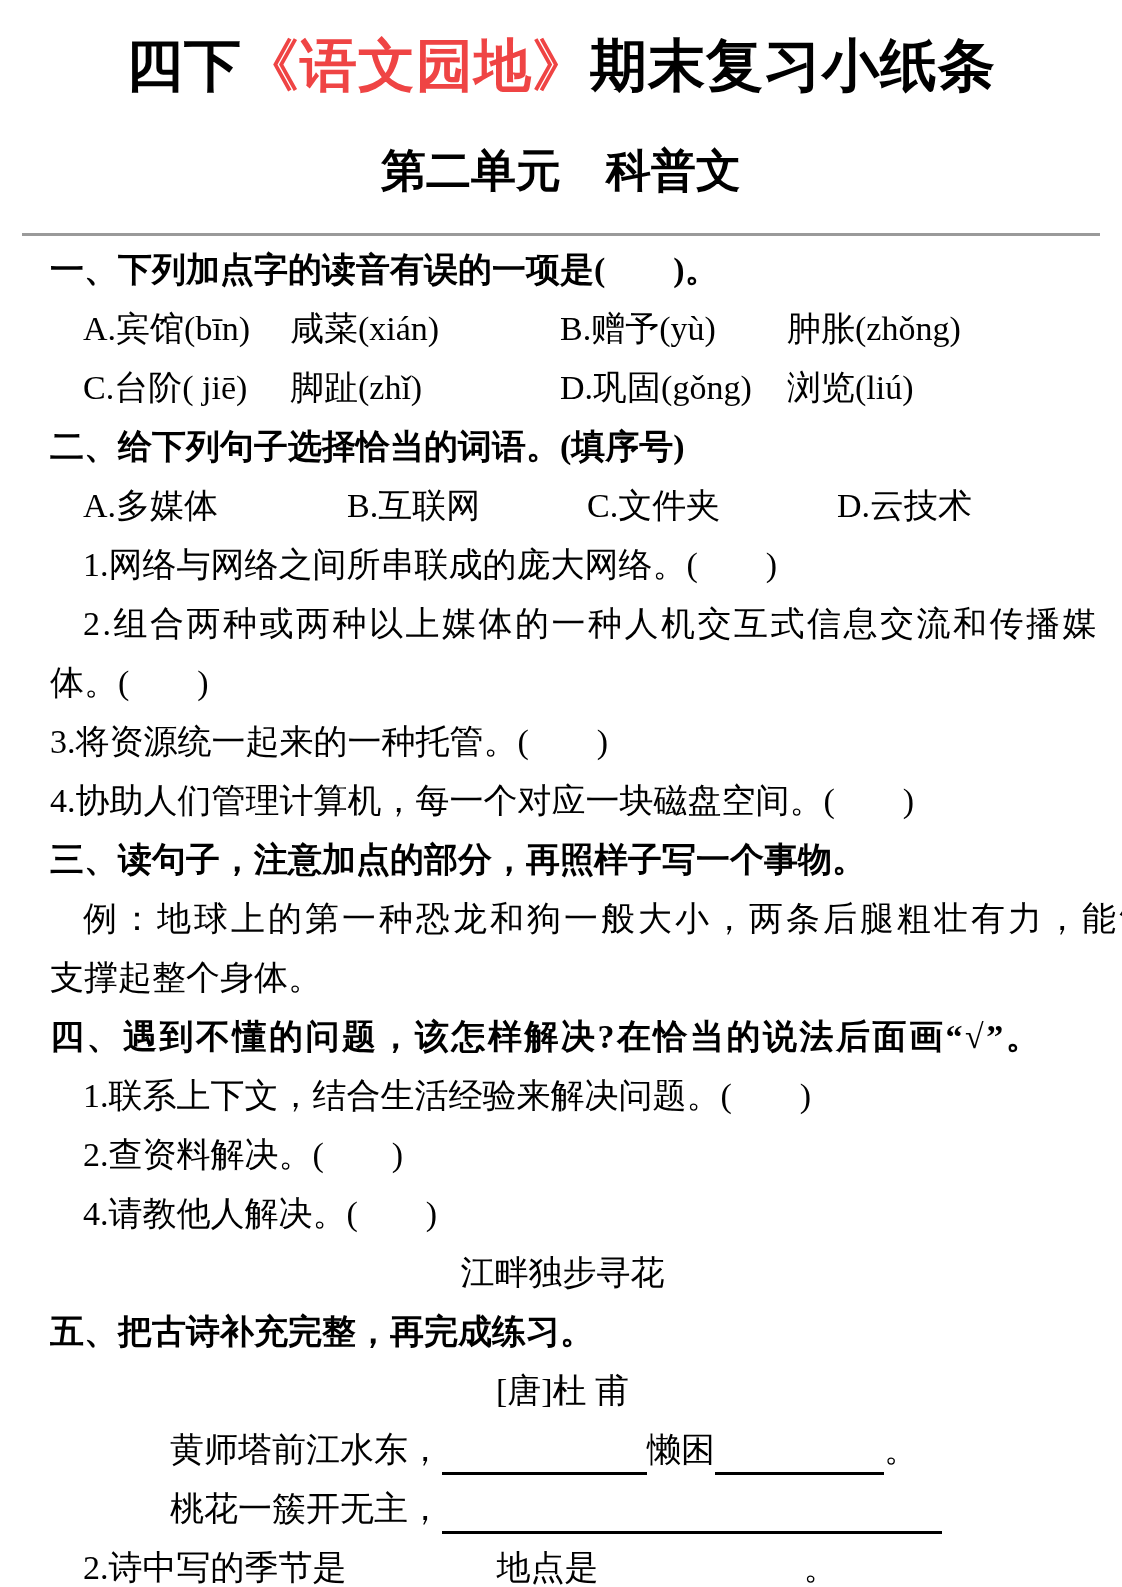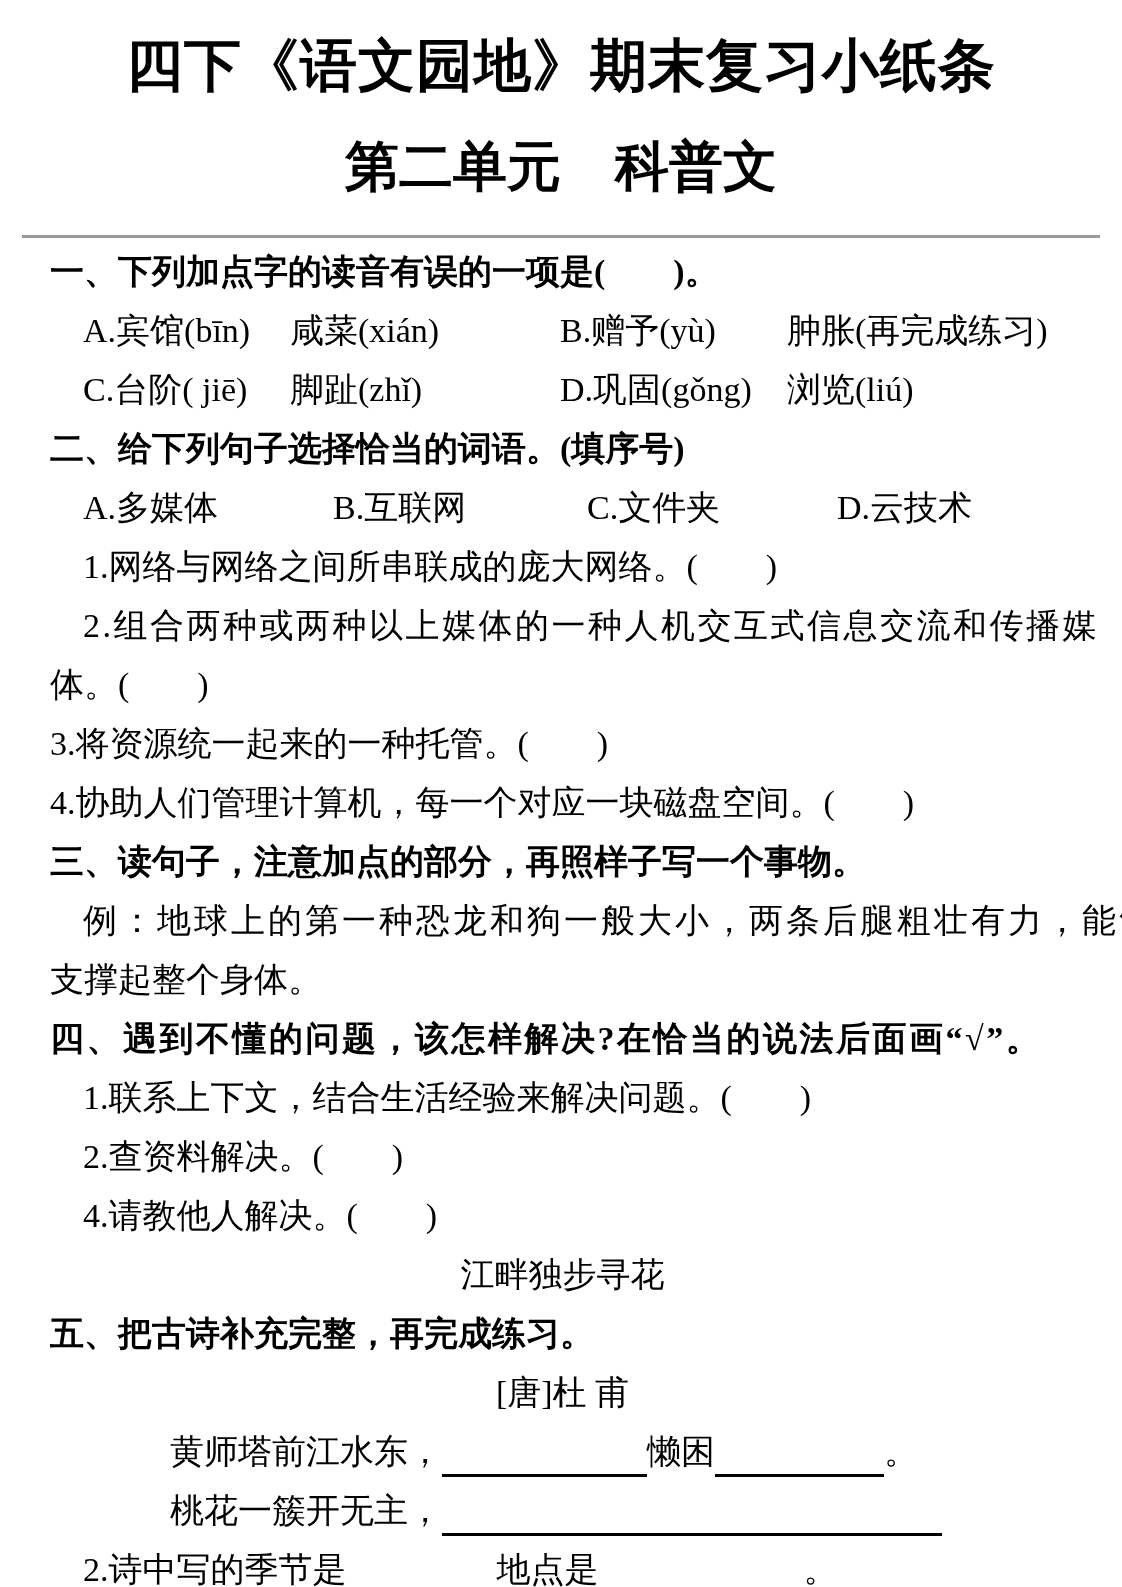--- a/index.html
+++ b/index.html
@@ -16,26 +16,26 @@
   .main-title{
     margin:0;
     padding-top:30px;
     text-align:center;
     font-size:57px;
     font-weight:bold;
     letter-spacing:1px;
     line-height:1.25;
     white-space:nowrap;
   }
-  .main-title .red{color:#000000;}
+  .main-title .red{color:#ef4444;}
   .sub-title{
-    margin:8px;
+    margin:17px;
     padding-top:26px;
     text-align:center;
-    font-size:54px;
+    font-size:45px;
     font-weight:bold;
     line-height:1.2;
   }
   .divider{
     height:3px;
     background:#9a9a9a;
     margin:35px 22px 0 22px;
     border:none;
   }
   .line{
@@ -47,21 +47,21 @@
   }
   .bold{font-weight:bold;}
   .ind{padding-left:33px;}
   .poem-ind{padding-left:120px;}
   .center{text-align:center;white-space:normal;}
   .sp2{letter-spacing:2.5px;}
   .sp3{letter-spacing:3px;}
   .prow{position:relative;}
   .prow span{position:absolute;top:0;}
   .p1{left:33px;} .p2{left:240px;} .p3{left:510px;} .p4{left:737px;}
-  .o1{left:33px;} .o2{left:283px;} .o3{left:537px;} .o4{left:787px;}
+  .o1{left:33px;} .o2{left:297px;} .o3{left:537px;} .o4{left:787px;}
   .blank{
     display:inline-block;
     border-bottom:3px solid #000;
     height:42px;
     vertical-align:bottom;
   }
   .w205{width:205px;}
   .w169{width:169px;}
   .w500{width:500px;}
   .w470{width:470px;}
@@ -83,21 +83,21 @@
 
   <div class="divider"></div>
 
   <div class="content">
 
     <div class="line bold mt2">一、下列加点字的读音有误的一项是(　　)。</div>
     <div class="line prow">
       <span class="p1">A.宾馆(bīn)</span>
       <span class="p2">咸菜(xián)</span>
       <span class="p3">B.赠予(yù)</span>
-      <span class="p4">肿胀(再完成练习)</span>
+      <span class="p4">肿胀(zhǒng)</span>
     </div>
     <div class="line prow">
       <span class="p1">C.台阶( jiē)</span>
       <span class="p2">脚趾(zhǐ)</span>
       <span class="p3">D.巩固(gǒng)</span>
       <span class="p4">浏览(liú)</span>
     </div>
 
     <div class="line bold">二、给下列句子选择恰当的词语。(填序号)</div>
     <div class="line prow">

